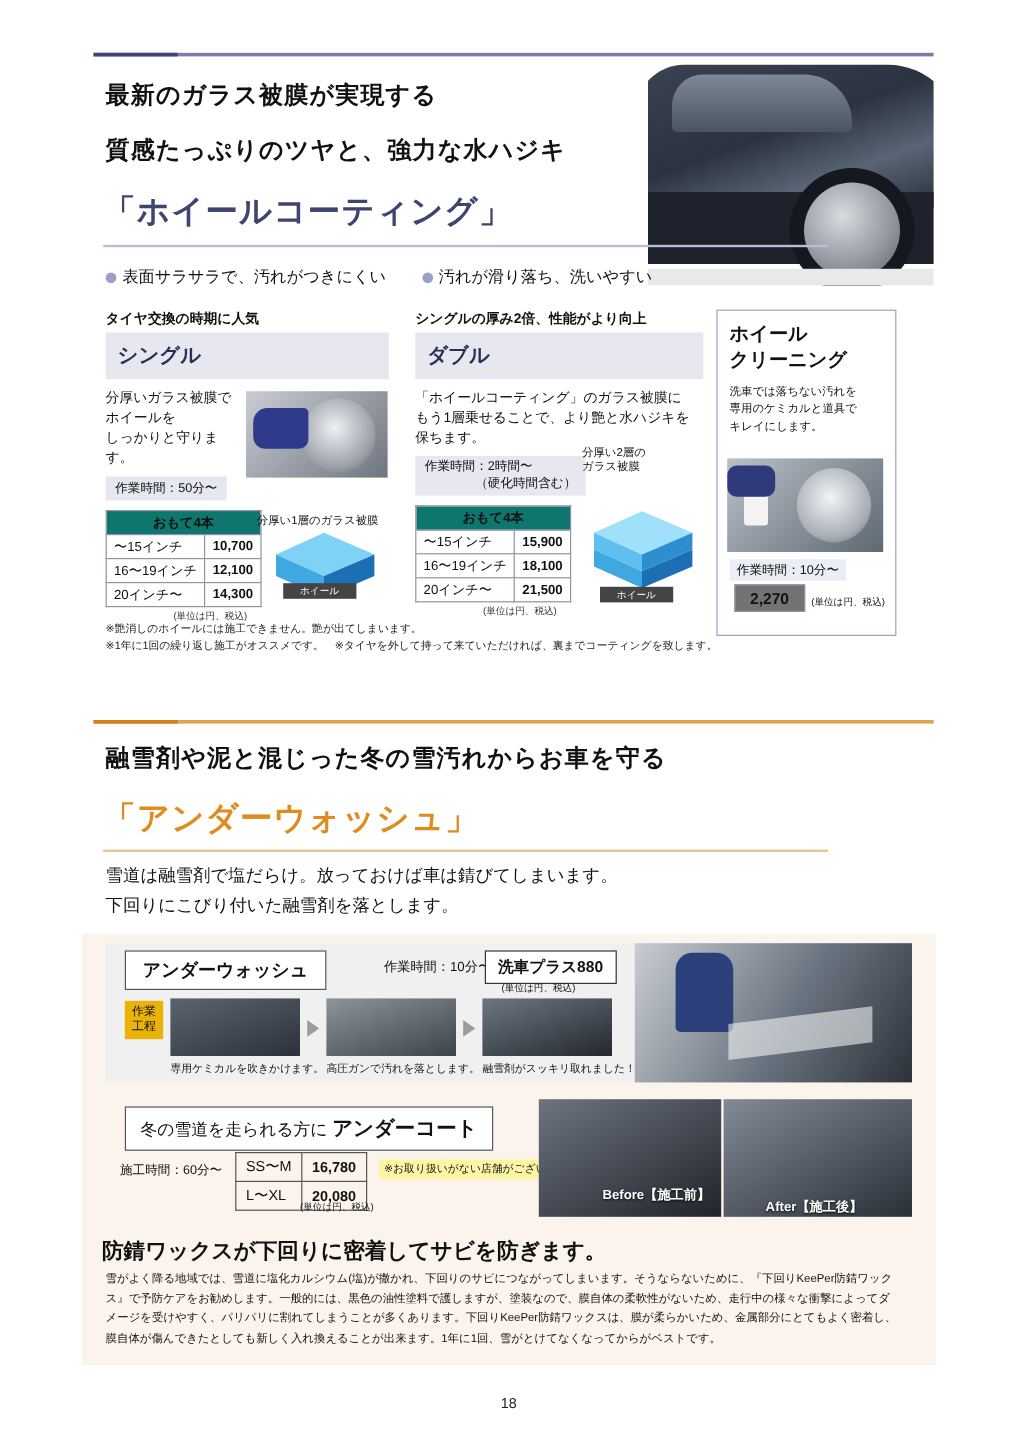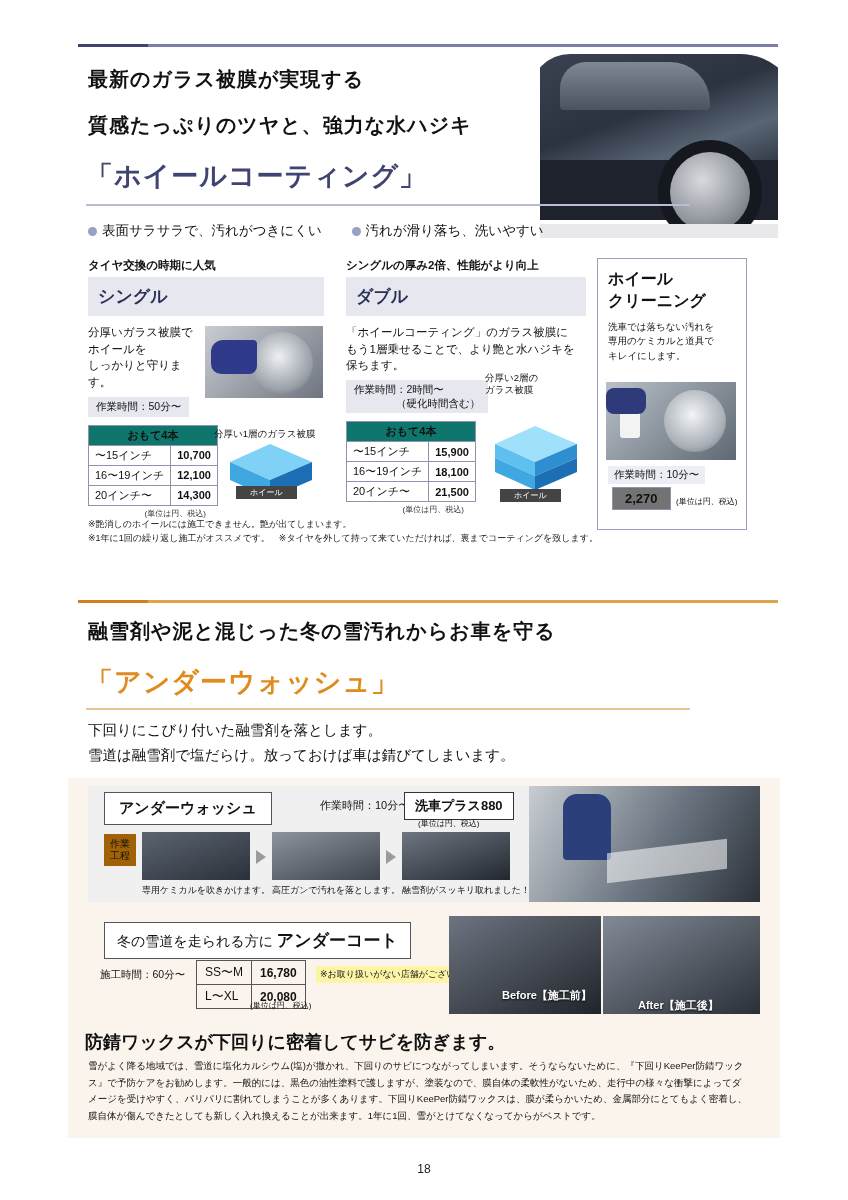--- a/index.html
+++ b/index.html
@@ -74,21 +74,21 @@
   .s2-lead{position:absolute;left:88px;top:718px;font-size:14.5px;line-height:1.75;}
 
   .s2-bg{position:absolute;left:68px;top:778px;width:712px;height:360px;background:#fbf4ec;}
 
   .uw-panel{position:absolute;left:88px;top:786px;width:672px;height:116px;background:#f0f0f0;}
   .uw-tag{position:absolute;left:104px;top:792px;background:#fff;border:1px solid #555;padding:6px 14px;font-size:15px;font-weight:bold;}
   .uw-time{position:absolute;left:320px;top:798px;font-size:11px;}
   .uw-plus{position:absolute;left:404px;top:792px;background:#fff;border:1px solid #333;padding:4px 10px;font-size:13px;font-weight:bold;}
   .uw-unit{position:absolute;left:418px;top:818px;font-size:8px;}
 
-  .step-label{position:absolute;left:104px;top:834px;width:32px;height:32px;background:#a16207;font-size:10px;line-height:1.2;text-align:center;padding-top:4px;box-sizing:border-box;}
+  .step-label{position:absolute;left:104px;top:834px;width:32px;height:32px;background:#eab308;font-size:10px;line-height:1.2;text-align:center;padding-top:4px;box-sizing:border-box;}
   .step-img{position:absolute;top:832px;width:108px;height:48px;overflow:hidden;}
   .step-cap{position:absolute;top:884px;font-size:9px;}
   .arrow{position:absolute;top:850px;width:0;height:0;border-left:10px solid #9b9b9b;border-top:7px solid transparent;border-bottom:7px solid transparent;}
 
   .photo-a{background:linear-gradient(160deg,#5b6470,#2b313a);}
   .photo-b{background:linear-gradient(160deg,#8d949c,#3d434b);}
   .photo-c{background:linear-gradient(160deg,#6e7681,#23282f);}
   .worker-photo{position:absolute;left:529px;top:786px;width:231px;height:116px;background:linear-gradient(120deg,#c8cdd2,#6a7480 55%,#2c323a);overflow:hidden;}
   .worker-photo .person{position:absolute;left:34px;top:8px;width:48px;height:66px;background:#2b3f7a;border-radius:14px 14px 4px 4px;}
   .worker-photo .spray{position:absolute;left:78px;top:60px;width:120px;height:30px;background:rgba(255,255,255,.55);transform:skewY(-7deg);}
@@ -240,22 +240,22 @@
     <div>※艶消しのホイールには施工できません。艶が出てしまいます。</div>
     <div>※1年に1回の繰り返し施工がオススメです。　※タイヤを外して持って来ていただければ、裏までコーティングを致します。</div>
   </div>
 
   <div class="sec2-rule"></div>
   <div class="sec2-rule2"></div>
   <div class="s2-head">融雪剤や泥と混じった冬の雪汚れからお車を守る</div>
   <div class="s2-title">「アンダーウォッシュ」</div>
   <div class="s2-underline"></div>
   <div class="s2-lead">
+    <div>雪道は融雪剤で塩だらけ。放っておけば車は錆びてしまいます。</div>
     <div>下回りにこびり付いた融雪剤を落とします。</div>
-    <div>雪道は融雪剤で塩だらけ。放っておけば車は錆びてしまいます。</div>
   </div>
 
   <div class="s2-bg"></div>
 
   <div class="uw-panel"></div>
   <div class="uw-tag">アンダーウォッシュ</div>
   <div class="uw-time">作業時間：10分〜</div>
   <div class="uw-plus">洗車プラス880</div>
   <div class="uw-unit">(単位は円、税込)</div>
 

